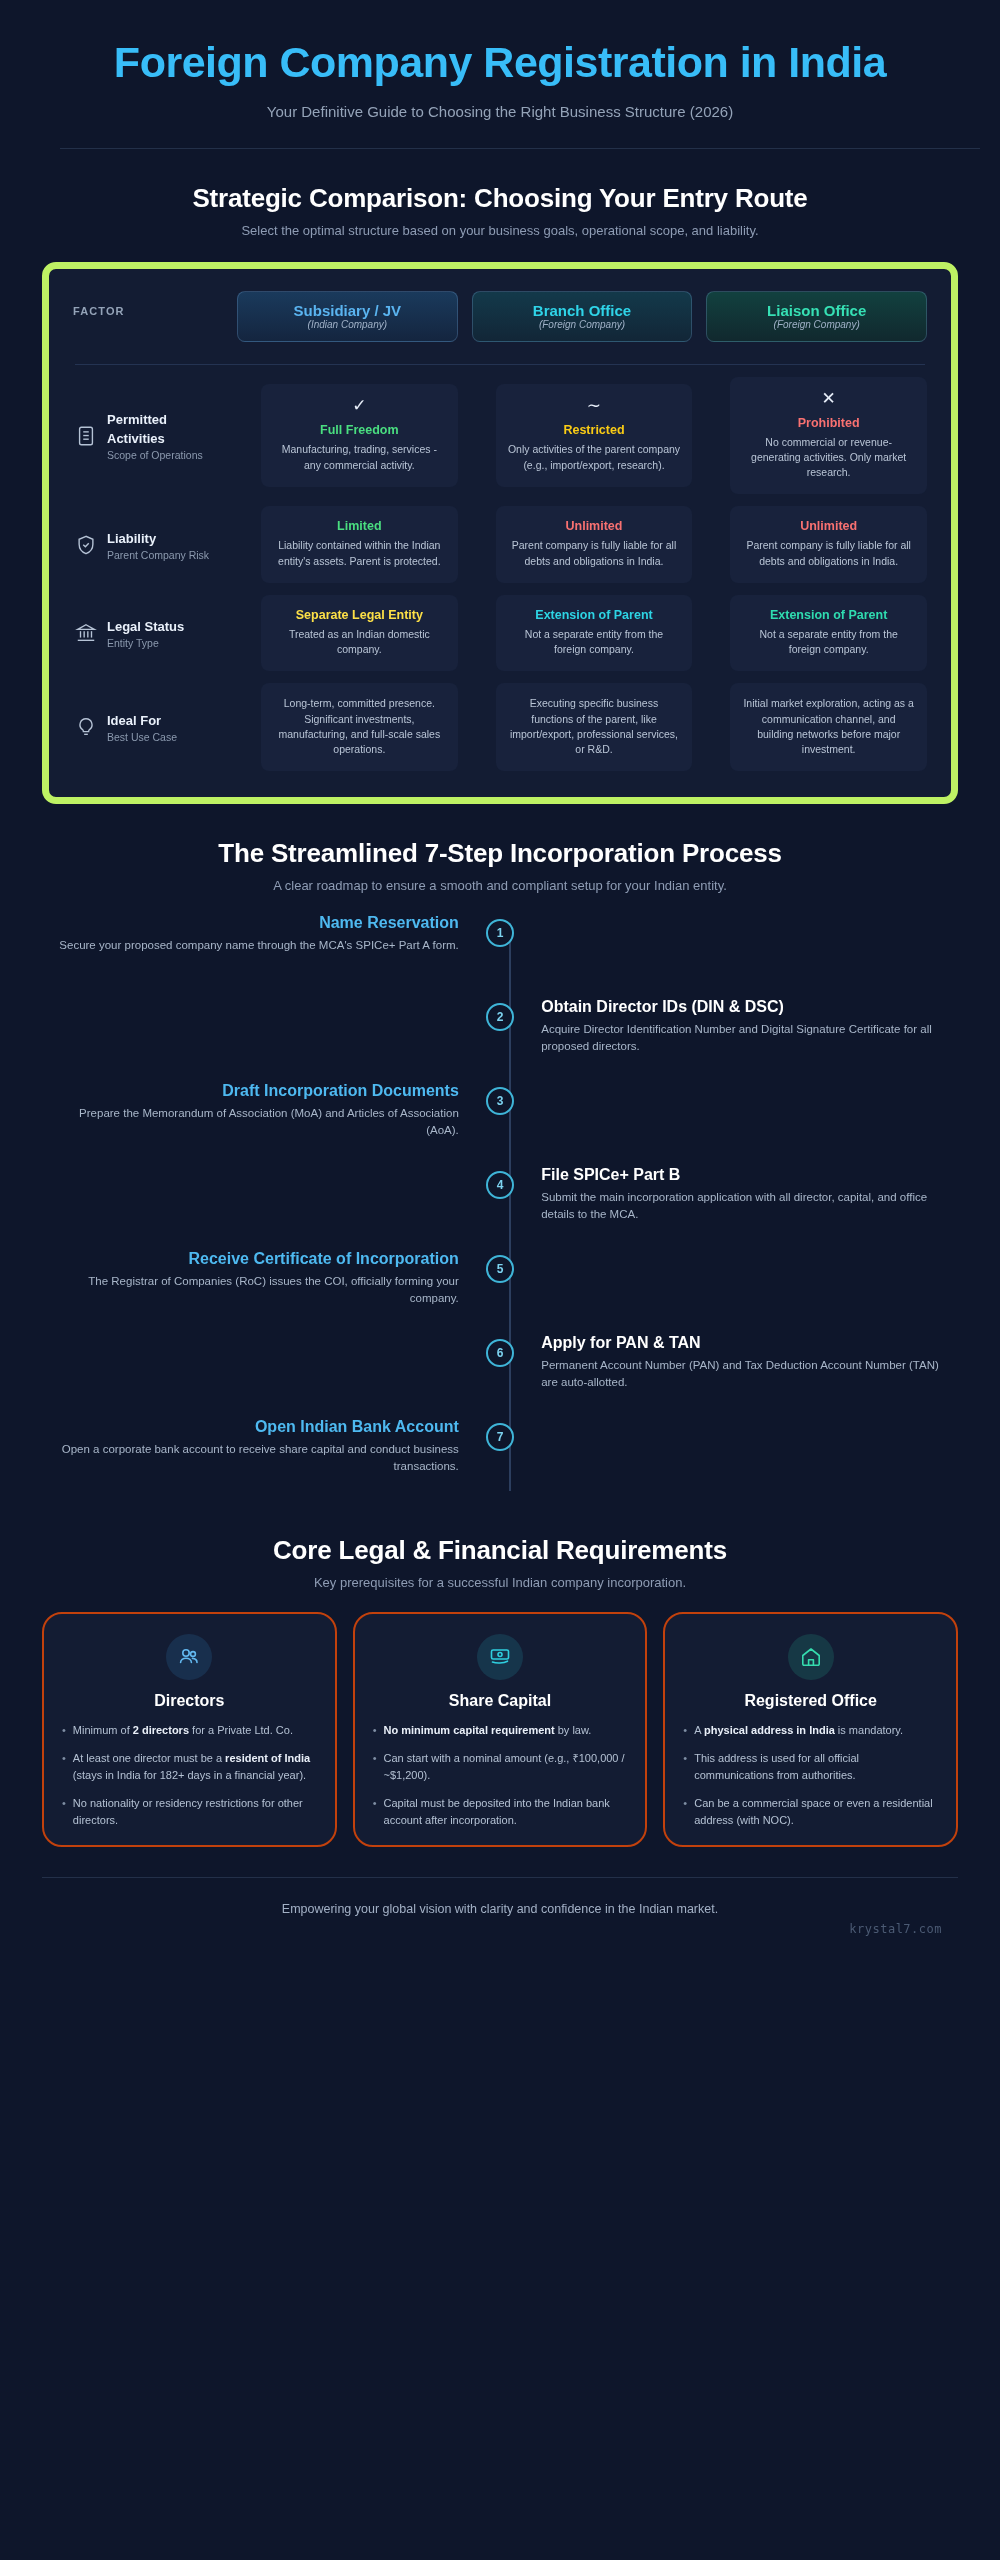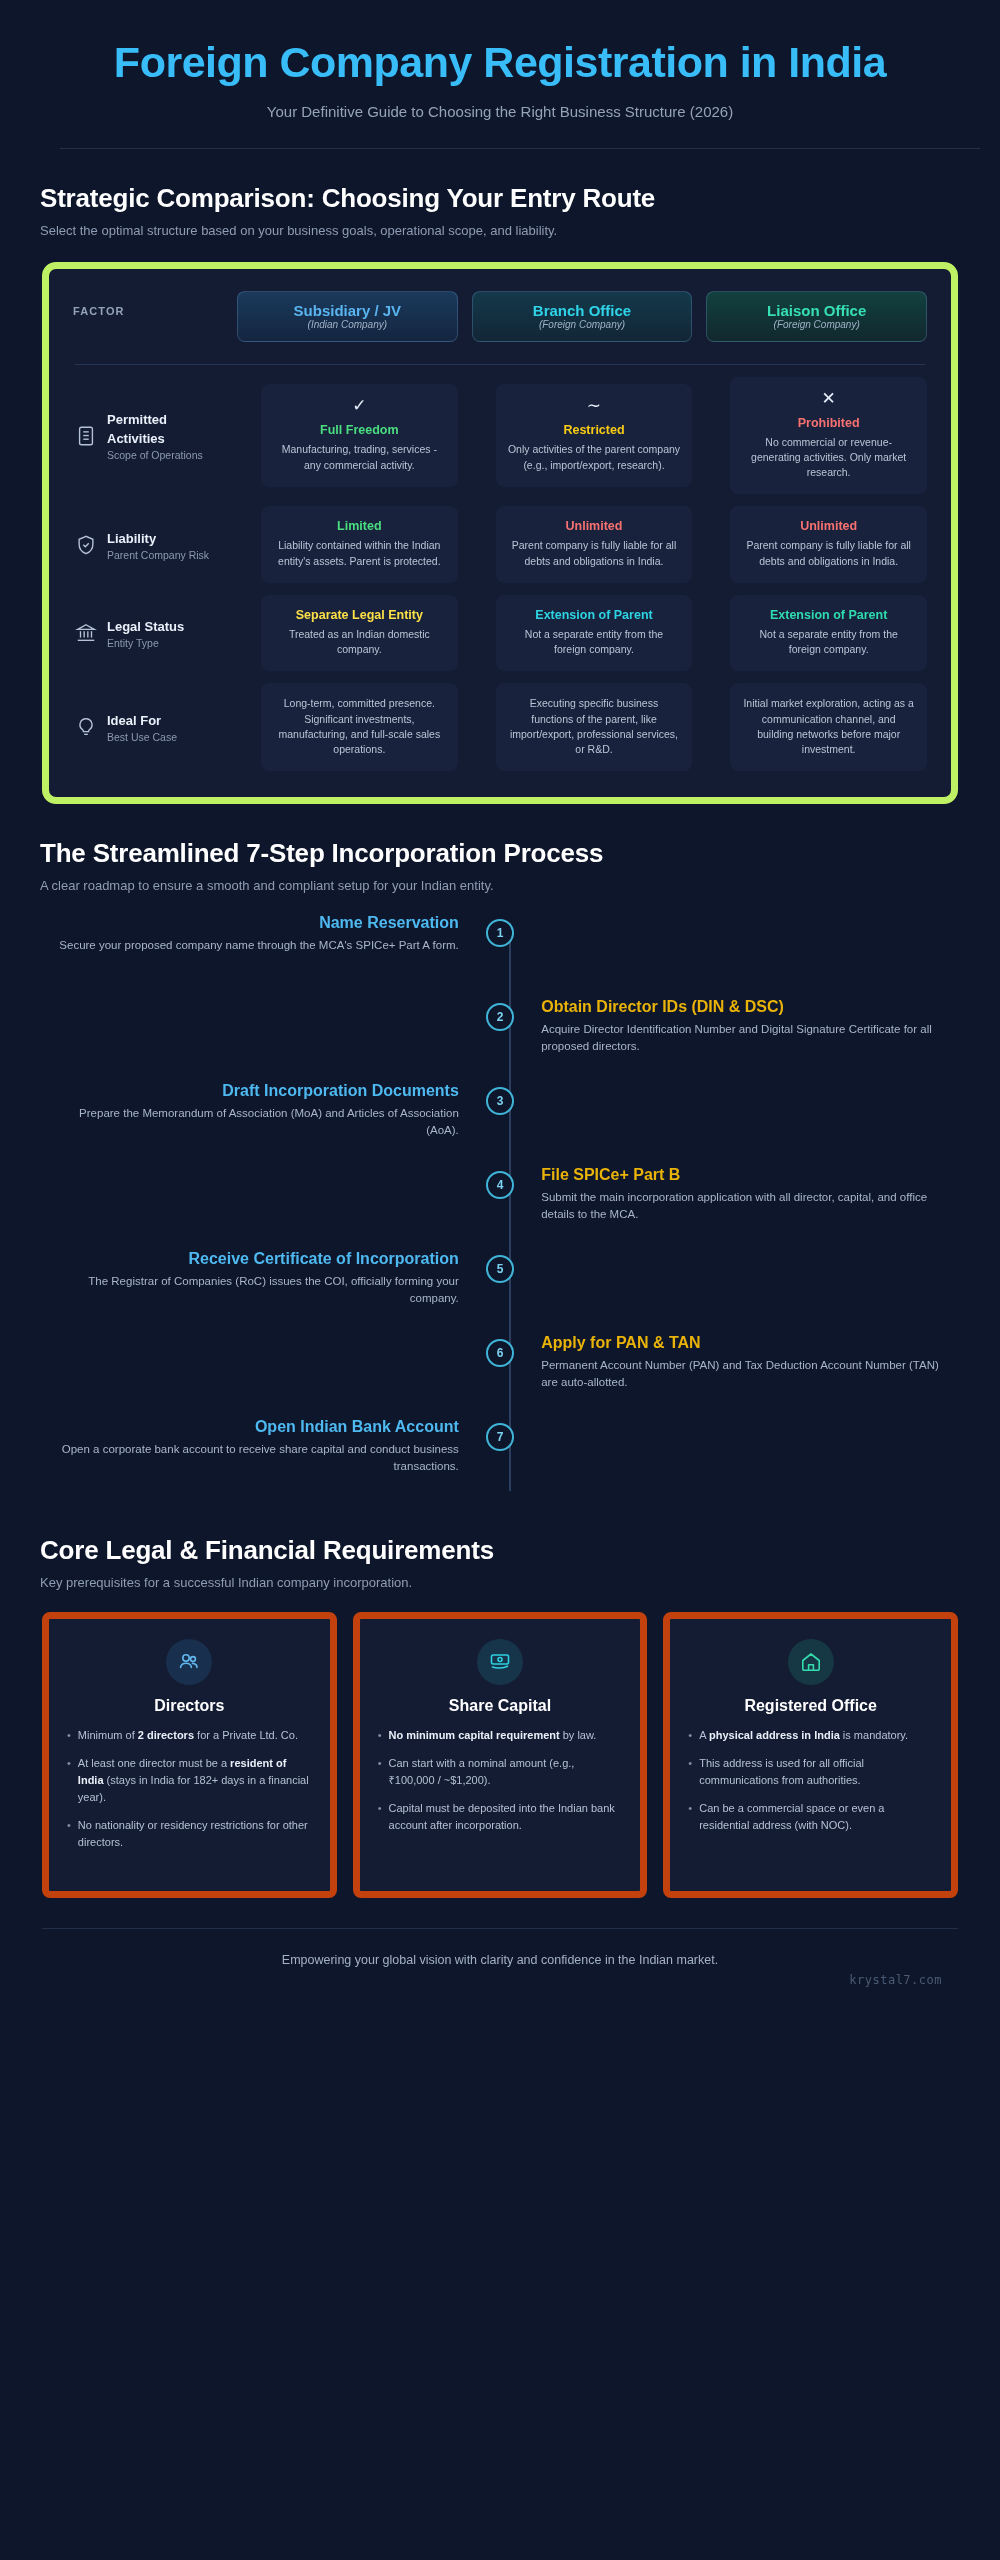--- a/index.html
+++ b/index.html
@@ -29,21 +29,21 @@
     font-weight: normal;
   }
   .hero-rule {
     margin: 28px auto 0;
     width: 920px;
     height: 1px;
     background: #233049;
   }
 
   
-  .section-head { text-align: left; padding: 34px 40px 0; }
+  .section-head { text-align: center; padding: 34px 40px 0; }
   .section-title {
     font-size: 26px;
     font-weight: bold;
     color: #ffffff;
     letter-spacing: -0.2px;
   }
   .section-sub {
     margin-top: 9px;
     font-size: 13px;
     color: #8e9cb4;
@@ -133,36 +133,36 @@
     border: 2px solid #3fb5d8;
     background: #0e162b;
     color: #7dd3f0;
     font-size: 12px; font-weight: bold;
     display: flex; align-items: center; justify-content: center;
     position: relative; z-index: 2;
   }
   .tl-step.left .tl-side.content { text-align: right; }
   .tl-step.right .tl-side.content { text-align: left; }
   .tl-title { font-size: 16px; font-weight: bold; color: #4eb9f0; line-height: 1.25; }
-  .tl-step.right .tl-title { color: #eab308; }
+  .tl-step.right .tl-title { color: #ffffff; }
   .tl-desc { margin-top: 4px; font-size: 11.5px; color: #a8b6c9; line-height: 1.5; }
   .tl-blank { width: 416px; }
 
   
   .req-wrap {
     padding: 22px 42px 0;
     display: grid;
     grid-template-columns: 1fr 1fr 1fr;
     column-gap: 16px;
   }
   .req-card {
     background: #131c33;
-    border: 7px solid #c2410c;
-    border-radius: 8px;
-    padding: 20px 18px 28px;
+    border: 2px solid #c2410c;
+    border-radius: 20px;
+    padding: 20px 18px 5px;
     text-align: center;
   }
   .req-icon-ring {
     width: 46px; height: 46px; border-radius: 50%;
     margin: 0 auto 12px;
     display: flex; align-items: center; justify-content: center;
   }
   .ring-blue { background: rgba(56,140,210,0.17); color: #63b8ef; }
   .ring-cyan { background: rgba(40,180,195,0.17); color: #2fd0e0; }
   .ring-teal { background: rgba(40,195,160,0.17); color: #35dcae; }

